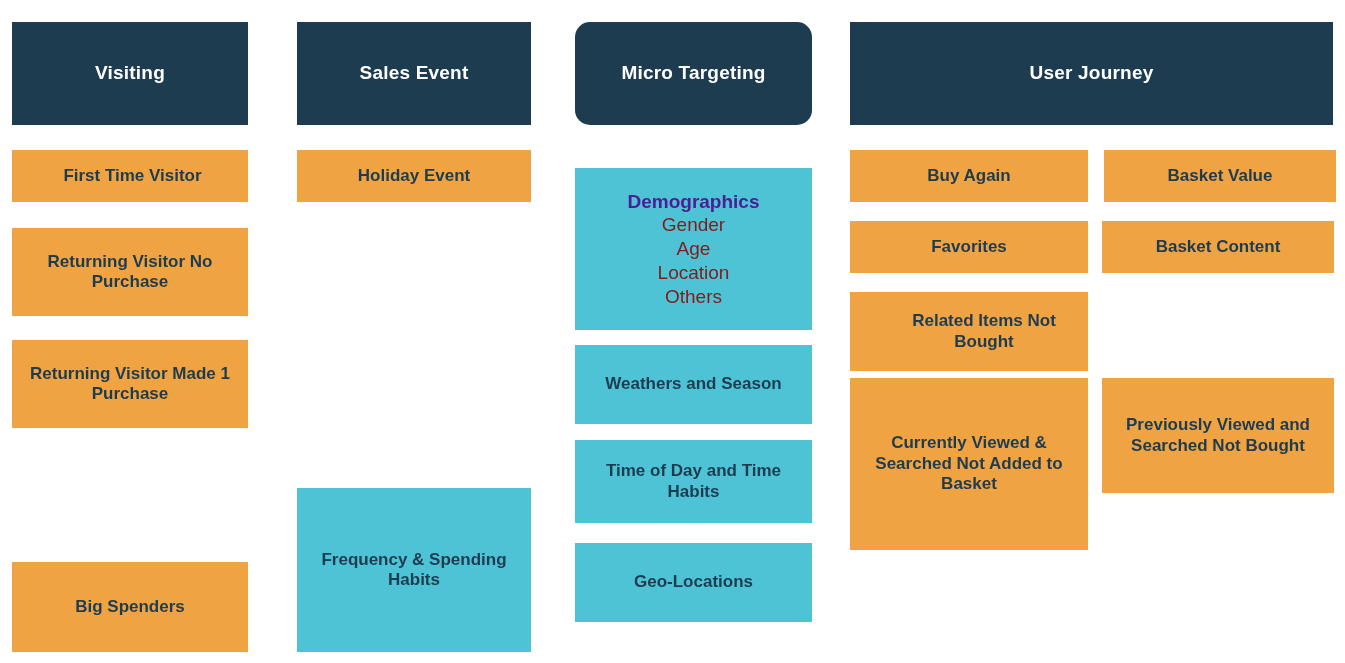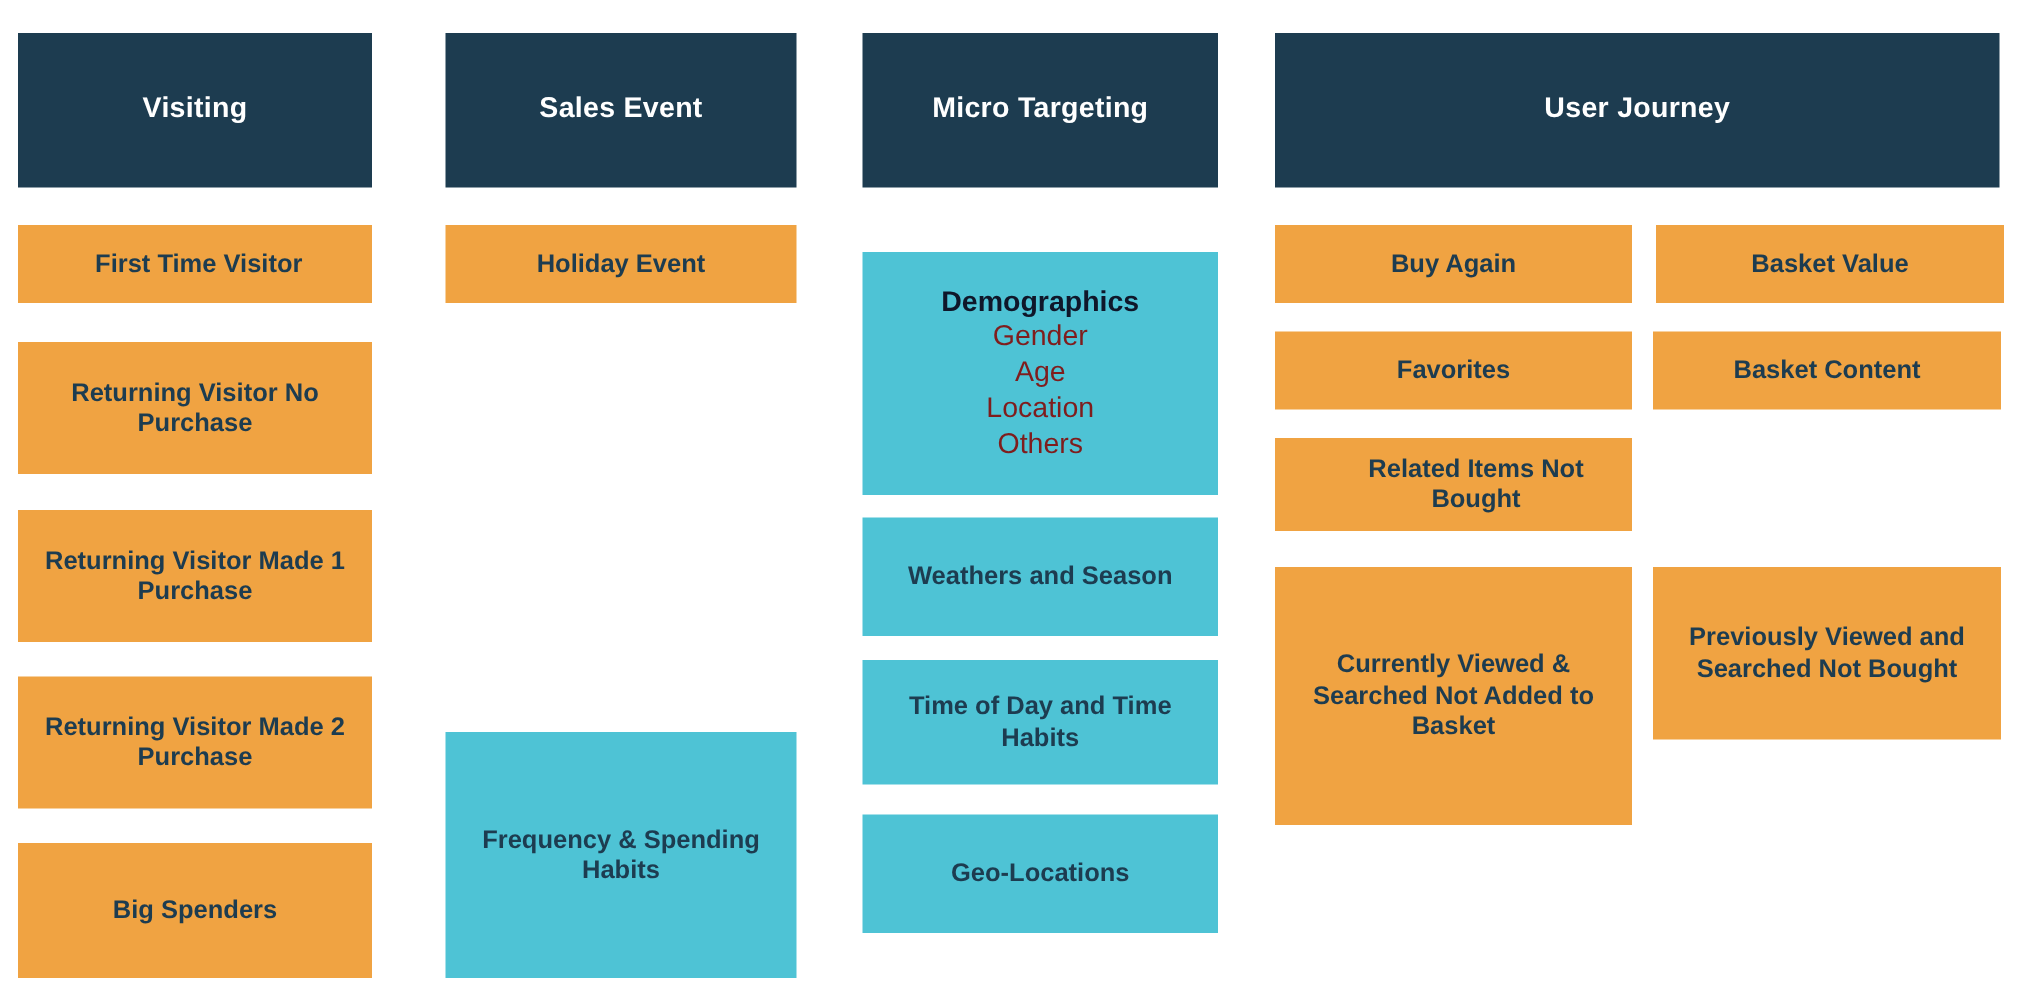--- a/index.html
+++ b/index.html
@@ -48,21 +48,21 @@
     font-weight: bold;
     font-size: 17px;
   }
   .stack {
     flex-direction: column;
     justify-content: center;
   }
   .demo-title {
     font-weight: bold;
     font-size: 19px;
-    color: #0f172a;
+    color: #4c1d95;
     line-height: 1.25;
   }
   .demo-sub {
     font-weight: normal;
     font-size: 19px;
     color: #7f1d1d;
     line-height: 1.25;
   }
 </style>
 </head>
@@ -71,31 +71,30 @@
 <div id="canvas">
 
   <div class="box hdr" style="left:12px; top:22px; width:236px; height:103px;">Visiting</div>
 
   <div class="box orange" style="left:12px; top:150px; width:236px; height:52px;padding-left:11px;">First Time Visitor</div>
 
   <div class="box orange" style="left:12px; top:228px; width:236px; height:88px;">Returning Visitor No Purchase</div>
 
   <div class="box orange" style="left:12px; top:340px; width:236px; height:88px;">Returning Visitor Made  1 Purchase</div>
 
-  <div class="box orange" style="left:12px; top:451px; width:236px; height:88px;">Returning Visitor Made  2 Purchase</div>
 
   <div class="box orange" style="left:12px; top:562px; width:236px; height:90px;">Big Spenders</div>
 
   <div class="box hdr" style="left:297px; top:22px; width:234px; height:103px;">Sales Event</div>
 
   <div class="box orange" style="left:297px; top:150px; width:234px; height:52px;">Holiday Event</div>
 
   <div class="box teal" style="left:297px; top:488px; width:234px; height:164px;">Frequency &amp; Spending Habits</div>
 
-  <div class="box hdr" style="left:575px; top:22px; width:237px; height:103px;">Micro Targeting</div>
+  <div class="box hdr" style="left:575px; top:22px; width:237px; height:103px;border-radius:15px;">Micro Targeting</div>
 
   <div class="box teal stack" style="left:575px; top:168px; width:237px; height:162px;">
     <span class="demo-title">Demographics</span>
     <span class="demo-sub">Gender</span>
     <span class="demo-sub">Age</span>
     <span class="demo-sub">Location</span>
     <span class="demo-sub">Others</span>
   </div>
 
   <div class="box teal" style="left:575px; top:345px; width:237px; height:79px;">Weathers and Season</div>
@@ -103,21 +102,21 @@
   <div class="box teal" style="left:575px; top:440px; width:237px; height:83px;text-align:center;">Time of Day and Time Habits</div>
 
   <div class="box teal" style="left:575px; top:543px; width:237px; height:79px;">Geo-Locations</div>
 
   <div class="box hdr" style="left:850px; top:22px; width:483px; height:103px;">User Journey</div>
 
   <div class="box orange" style="left:850px; top:150px; width:238px; height:52px;">Buy Again</div>
 
   <div class="box orange" style="left:850px; top:221px; width:238px; height:52px;">Favorites</div>
 
-  <div class="box orange" style="left:850px; top:292px; width:238px; height:62px;padding-left:36px;">Related Items Not Bought</div>
+  <div class="box orange" style="left:850px; top:292px; width:238px; height:79px;padding-left:36px;">Related Items Not Bought</div>
 
   <div class="box orange" style="left:850px; top:378px; width:238px; height:172px;">Currently Viewed &amp; Searched Not Added to Basket</div>
 
   <div class="box orange" style="left:1104px; top:150px; width:232px; height:52px;">Basket Value</div>
 
   <div class="box orange" style="left:1102px; top:221px; width:232px; height:52px;">Basket Content</div>
 
   <div class="box orange" style="left:1102px; top:378px; width:232px; height:115px;">Previously Viewed and Searched Not Bought</div>
 
 </div>

